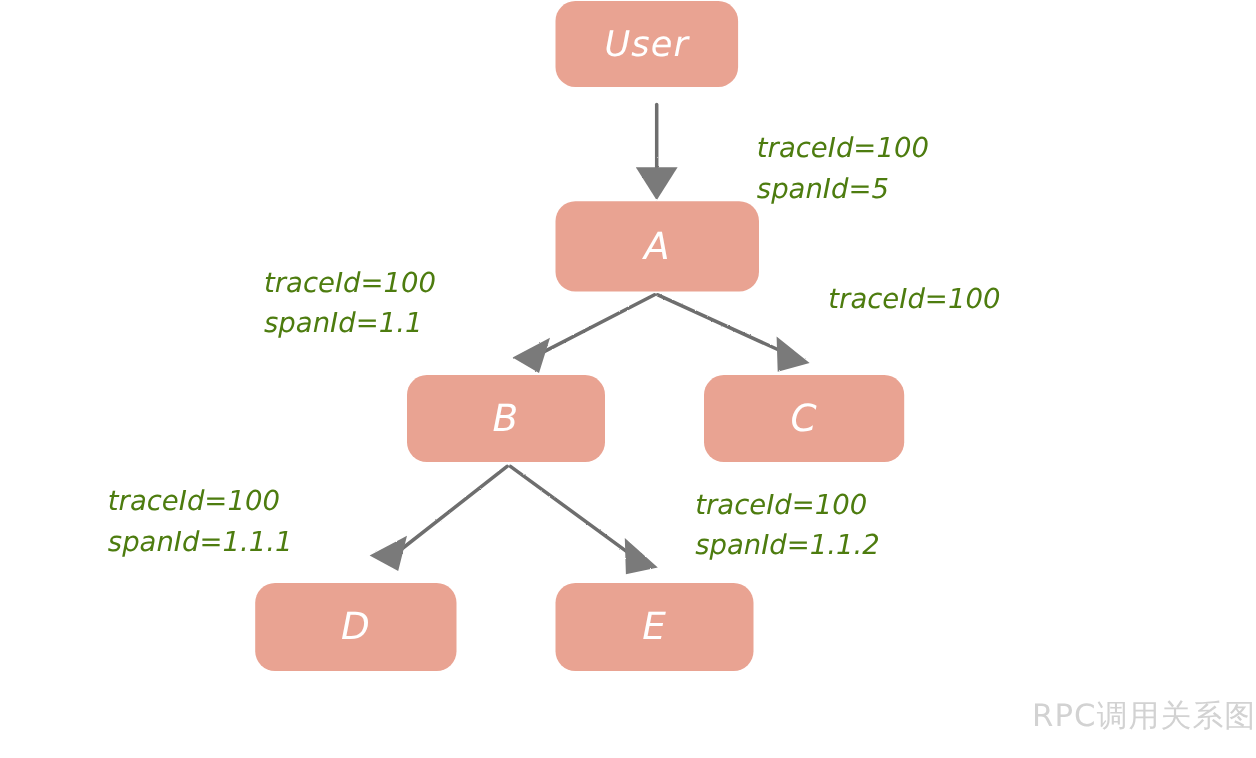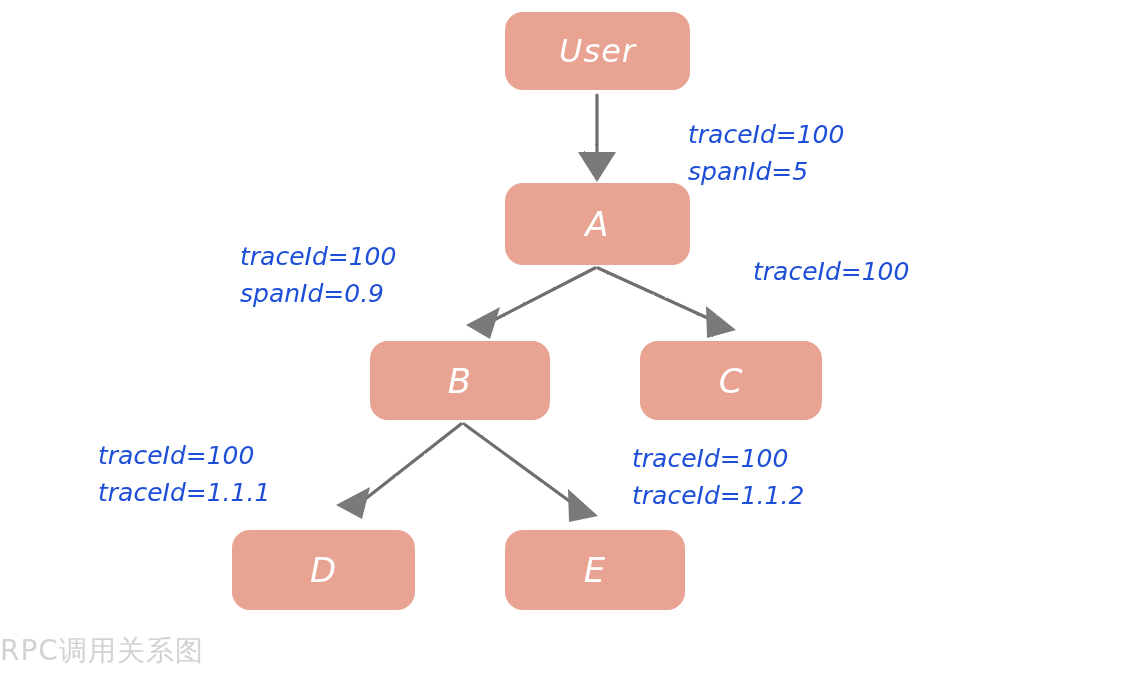--- a/index.html
+++ b/index.html
@@ -41,35 +41,35 @@
     font-style: italic;
     font-weight: 400;
     letter-spacing: 1px;
     line-height: 1;
     user-select: none;
   }
   .node-user .node-label { font-size: 32px; }
 
   .edge-label {
     position: absolute;
-    color: #1d4ed8;
+    color: #4d7c0f;
     font-family: "DejaVu Sans", sans-serif;
     font-size: 25px;
     font-style: italic;
     line-height: 1.46;
     white-space: nowrap;
     user-select: none;
   }
   .edge-label .l2 { display: block; }
 
   .caption {
     position: absolute;
     left: 0;
     width: 1142px;
-    text-align: left;
+    text-align: right;
     color: #d2d2d2;
     font-family: "DejaVu Sans", sans-serif;
     font-size: 28px;
     letter-spacing: 1px;
     user-select: none;
   }
 </style>
 </head>
 <body>
 
@@ -102,21 +102,21 @@
       <path d="M 461 424 L 364 500" stroke="#6e6e6e" stroke-width="3.2" fill="none" stroke-linecap="round"></path>
       <path d="M 370 487 L 362 519 L 336 505 Z" fill="#7a7a7a"></path>
     </g>
 
     <g filter="url(#rough)">
       <path d="M 464 424 L 572 503" stroke="#6e6e6e" stroke-width="3.2" fill="none" stroke-linecap="round"></path>
       <path d="M 568 489 L 598 516 L 569 522 Z" fill="#7a7a7a"></path>
     </g>
   </svg>
 
-  <div class="node node-user" style="left:505px; top:12px; width:185px; height:78px;">
+  <div class="node node-user" style="left:505px; top:1px; width:166px; height:78px;">
     <span class="node-label">User</span>
   </div>
 
   <div class="node" style="left:505px; top:183px; width:185px; height:82px;">
     <span class="node-label">A</span>
   </div>
 
   <div class="node" style="left:370px; top:341px; width:180px; height:79px;">
     <span class="node-label">B</span>
   </div>
@@ -133,32 +133,32 @@
     <span class="node-label">E</span>
   </div>
 
   <div class="edge-label" style="left:688px; top:117px;">
     <span>traceId=100</span>
     <span class="l2">spanId=5</span>
   </div>
 
   <div class="edge-label" style="left:240px; top:239px;">
     <span>traceId=100</span>
-    <span class="l2">spanId=0.9</span>
+    <span class="l2">spanId=1.1</span>
   </div>
 
   <div class="edge-label" style="left:753px; top:254px;">
     <span>traceId=100</span>
   </div>
 
   <div class="edge-label" style="left:98px; top:438px;">
     <span>traceId=100</span>
-    <span class="l2">traceId=1.1.1</span>
+    <span class="l2">spanId=1.1.1</span>
   </div>
 
   <div class="edge-label" style="left:632px; top:441px;">
     <span>traceId=100</span>
-    <span class="l2">traceId=1.1.2</span>
+    <span class="l2">spanId=1.1.2</span>
   </div>
 
   <div class="caption" style="top:632px;">RPC调用关系图</div>
 
 </div>
 
 </body></html>

